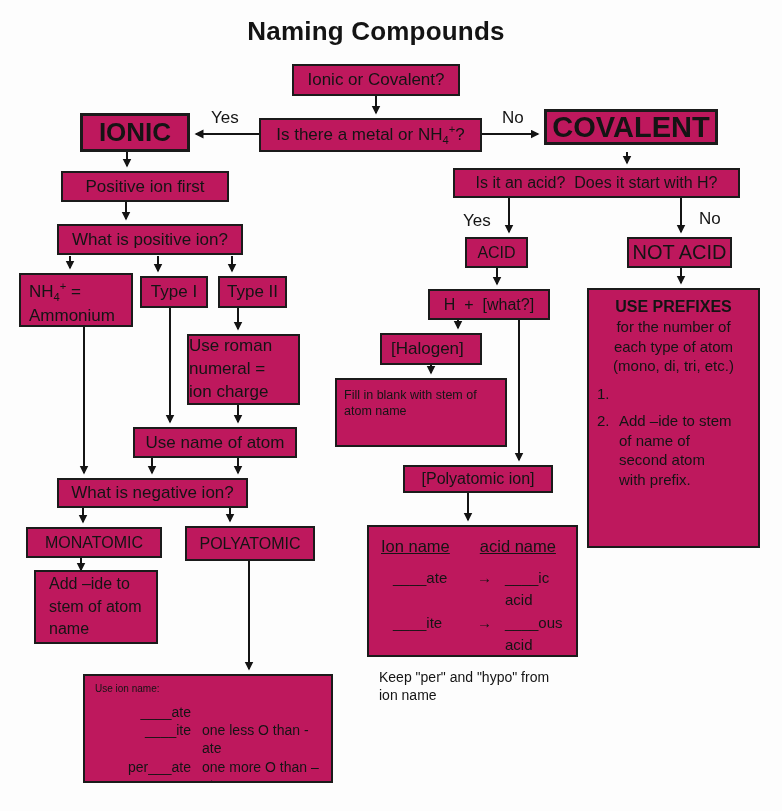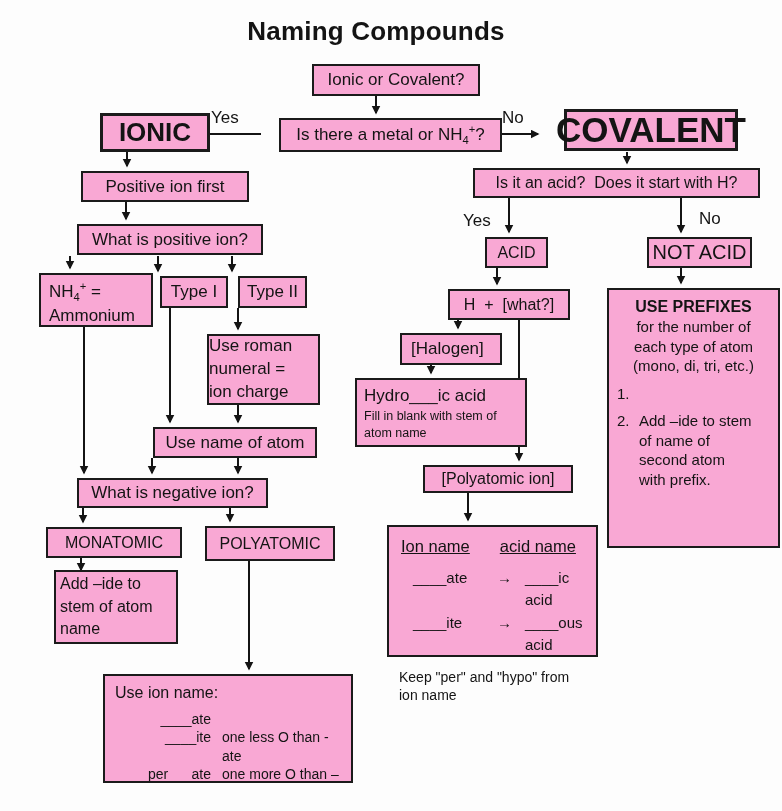--- a/index.html
+++ b/index.html
@@ -8,30 +8,29 @@
     background:#fdfdfd;
     font-family:"Liberation Sans", sans-serif;
     color:#141414;
     position:relative;
     overflow:hidden;
   }
   #stage { position:absolute; left:0; top:0; width:782px; height:811px; }
   svg.arrows { position:absolute; left:0; top:0; }
   .box {
     position:absolute;
-    background:#f9a8d4;
+    background:#be185d;
     border:2px solid #1b1b1b;
     box-sizing:border-box;
     display:flex;
     align-items:center;
     justify-content:center;
     text-align:center;
     font-size:17px;
     line-height:1.25;
-    margin-left:20px;
   }
   .box.left { justify-content:flex-start; text-align:left; }
   .box.col  { flex-direction:column; align-items:flex-start; justify-content:flex-start; text-align:left; }
   .bigbox   { font-weight:bold; border-width:3px; }
   .pre      { white-space:pre-line; }
   .nowrap   { white-space:pre; }
   .title {
     position:absolute; left:230px; top:16px; width:292px;
     font-size:26px; font-weight:bold; text-align:center;
     letter-spacing:0.2px;
@@ -42,21 +41,21 @@
   
   .up-head { font-weight:bold; font-size:16px; width:100%; text-align:center; }
   .up-intro { font-size:15px; width:100%; text-align:center; line-height:1.3; }
   .up-item { display:grid; grid-template-columns:22px 1fr; font-size:15px; line-height:1.3; margin-top:8px; }
   
   .ia-heads { display:flex; gap:30px; padding-left:2px; font-size:16.5px; }
   .ia-heads span { text-decoration:underline; }
   .ia-row { display:grid; grid-template-columns:84px 28px auto; font-size:15px; line-height:1.5; padding-left:14px; }
   .ia-note { font-size:14px; line-height:1.3; margin-top:11px; }
   
-  .uin-title { font-size:16px; }
+  .uin-title { font-size:10px; }
   .uin-rows { margin-top:7px; width:100%; }
   .uin-row { display:grid; grid-template-columns:96px 1fr; column-gap:11px; font-size:14px; line-height:1.32; }
   .uin-row .l { text-align:right; }
 </style>
 </head>
 <body>
 
 <div id="stage">
 
   <svg class="arrows" width="782" height="811" viewBox="0 0 782 811">
@@ -108,21 +107,21 @@
   </div>
 
   <div class="box" style="left:259px; top:118px; width:223px; height:34px;">
     <span><span>Is there a metal or NH</span><sub>4</sub><sup>+</sup><span>?</span></span>
   </div>
 
   <div class="box bigbox" style="left:80px; top:113px; width:110px; height:39px; font-size:26px;">
     <span>IONIC</span>
   </div>
 
-  <div class="box bigbox" style="left:544px; top:109px; width:174px; height:42px; font-size:35px;">
+  <div class="box bigbox" style="left:544px; top:109px; width:174px; height:36px; font-size:29px;">
     <span>COVALENT</span>
   </div>
 
   <div class="box" style="left:61px; top:171px; width:168px; height:31px;">
     <span>Positive ion first</span>
   </div>
 
   <div class="box nowrap" style="left:453px; top:168px; width:287px; height:30px; font-size:16px;">
     <span class="nowrap">Is it an acid?  Does it start with H?</span>
   </div>
@@ -160,21 +159,20 @@
     <span class="pre">Use roman
 numeral =
 ion charge</span>
   </div>
 
   <div class="box left" style="left:380px; top:333px; width:102px; height:32px; padding-left:9px;">
     <span>[Halogen]</span>
   </div>
 
   <div class="box col" style="left:335px; top:378px; width:172px; height:69px; padding:5px 7px;">
-    <span style="font-size:17px;">Hydro___ic acid</span>
     <span class="pre" style="font-size:12.5px; line-height:1.3; margin-top:2px;">Fill in blank with stem of
 atom name</span>
   </div>
 
   <div class="box" style="left:57px; top:478px; width:191px; height:30px;">
     <span>What is negative ion?</span>
   </div>
 
   <div class="box" style="left:133px; top:427px; width:164px; height:31px;">
     <span>Use name of atom</span>
@@ -185,21 +183,21 @@
   </div>
 
   <div class="box" style="left:26px; top:527px; width:136px; height:31px; font-size:16px;">
     <span>MONATOMIC</span>
   </div>
 
   <div class="box" style="left:185px; top:526px; width:130px; height:35px; font-size:16px;">
     <span>POLYATOMIC</span>
   </div>
 
-  <div class="box left" style="left:34px; top:570px; width:124px; height:74px; padding-left:4px; font-size:16px; line-height:1.4;">
+  <div class="box left" style="left:34px; top:570px; width:124px; height:74px; padding-left:13px; font-size:16px; line-height:1.4;">
     <span class="pre">Add –ide to
 stem of atom
 name</span>
   </div>
 
   <div class="box col" style="left:587px; top:288px; width:173px; height:260px; padding:7px 8px; overflow:hidden;">
     <div class="up-head">USE PREFIXES</div>
     <div class="up-intro pre">for the number of
 each type of atom
 (mono, di, tri, etc.)</div>

